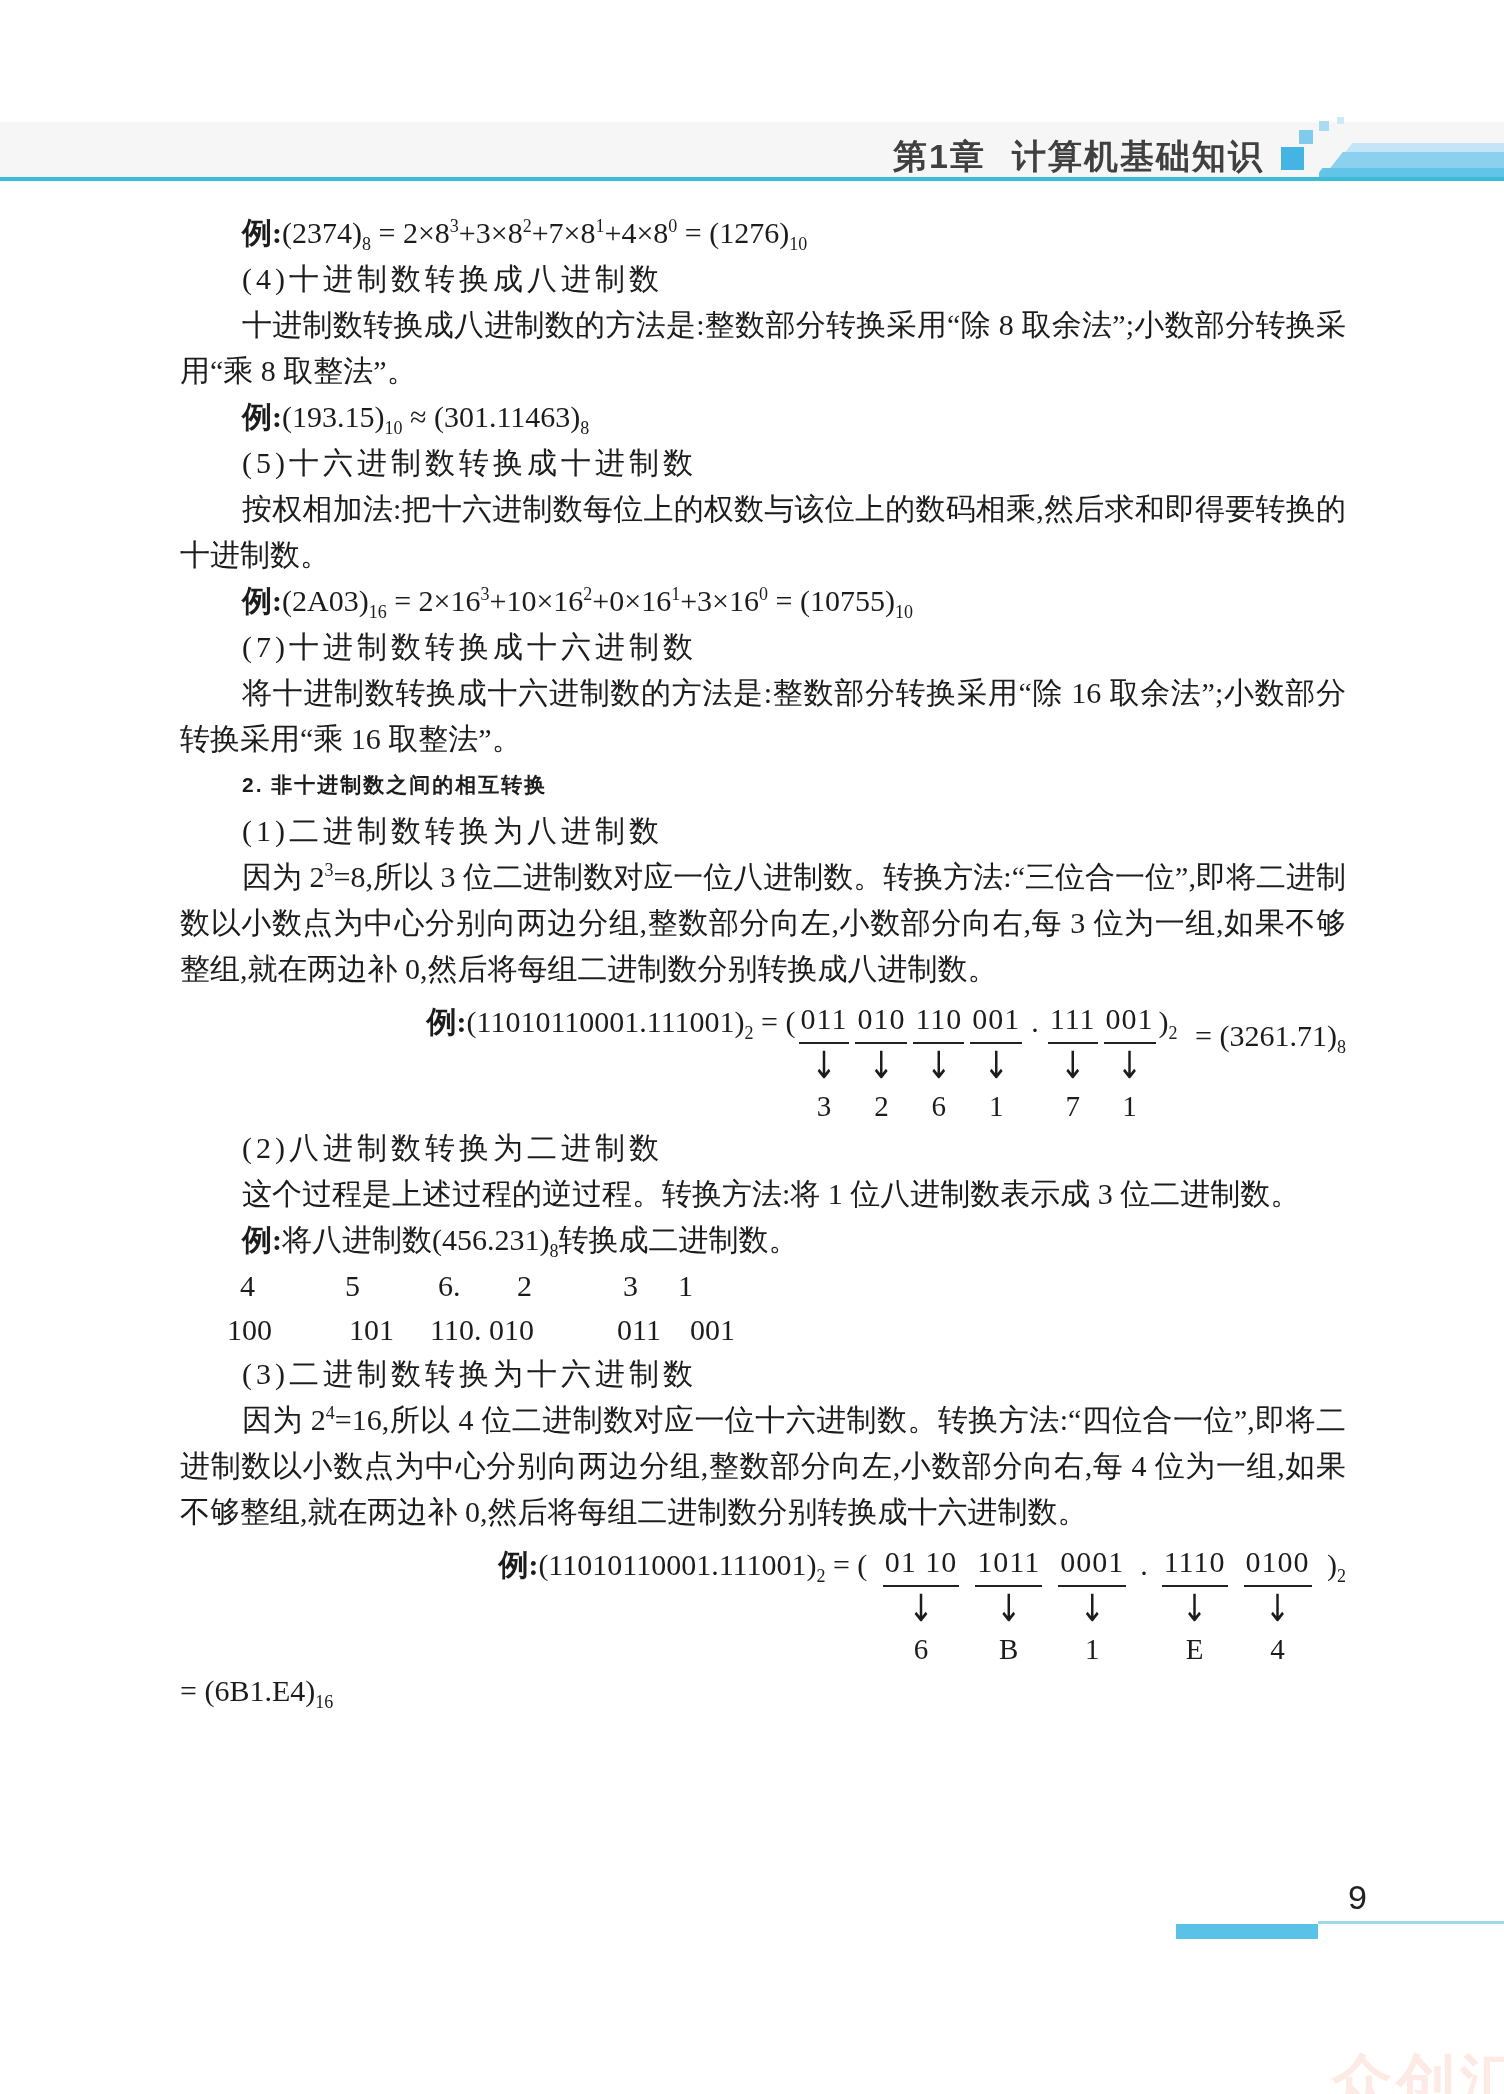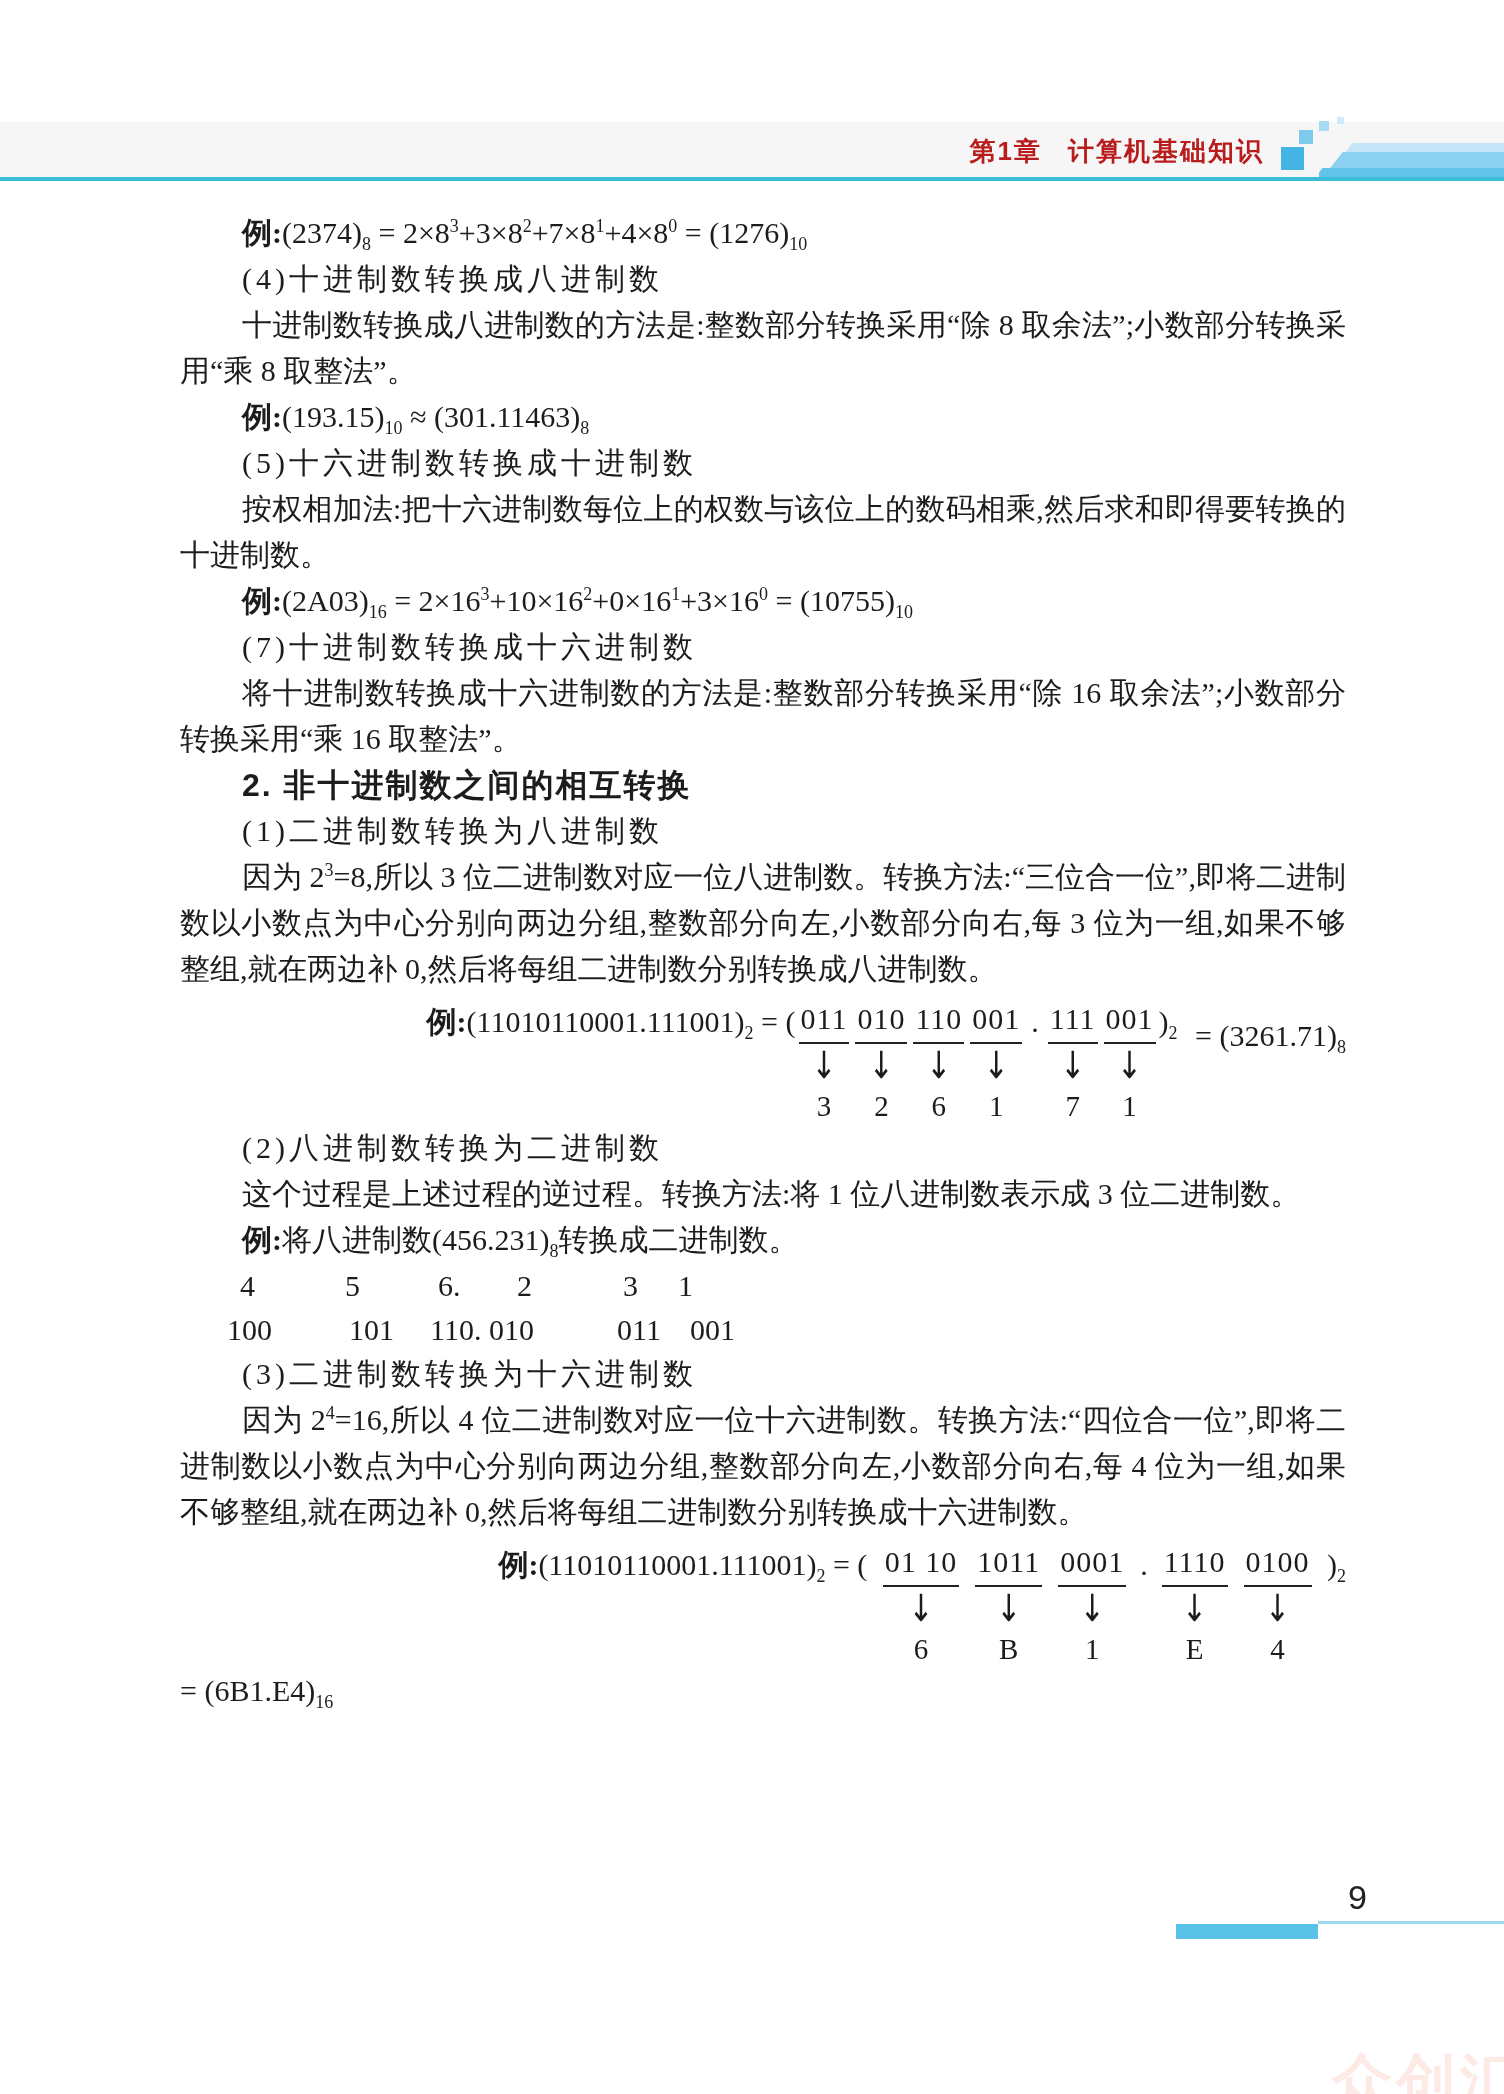--- a/index.html
+++ b/index.html
@@ -2,37 +2,37 @@
 <html><head>
 <meta charset="utf-8">
 <style>
   html,body{margin:0;padding:0;background:#e9e9e9;}
   .page{position:relative;width:1504px;height:2094px;margin:0 auto;background:#ffffff;overflow:hidden;
         font-family:"Liberation Serif","DejaVu Serif",serif;color:#1c1c1c;}
   
   .header-band{position:absolute;top:122px;left:0;width:1504px;height:55px;background:#f6f6f6;}
   .header-rule{position:absolute;top:177px;left:0;width:1504px;height:4px;background:#3cbcd6;}
   .chapter-title{position:absolute;top:134px;right:240px;font-family:"Liberation Sans","DejaVu Sans",sans-serif;
-        font-weight:bold;font-size:26px;letter-spacing:2px;color:#b91c1c;white-space:nowrap;}
+        font-weight:bold;font-size:34px;letter-spacing:2px;color:#404040;white-space:nowrap;}
   .chapter-title .gap{display:inline-block;width:26px;}
   .sq{position:absolute;}
   .sq1{left:1281px;top:147px;width:23px;height:23px;background:#43b4e4;}
   .sq2{left:1299px;top:130px;width:14px;height:14px;background:#7ecbed;}
   .sq3{left:1319px;top:121px;width:10px;height:10px;background:#a9dcf3;}
   .sq4{left:1337px;top:117px;width:7px;height:7px;background:#cdeaf8;}
   .deco-wrap{position:absolute;top:138px;right:0;width:185px;height:39px;overflow:hidden;}
   .para1{position:absolute;left:28px;top:5px;width:220px;height:14px;background:#c3e5f7;transform:skewX(-38deg);}
   .para2{position:absolute;left:14px;top:14px;width:240px;height:25px;background:#8cd0f0;transform:skewX(-38deg);}
   .para3{position:absolute;left:0px;top:30px;width:260px;height:9px;background:#62c4e8;transform:skewX(-38deg);}
   
   .content{position:absolute;left:180px;top:210px;width:1166px;font-size:30px;line-height:46px;text-align:justify;}
   .content p{margin:0;}
   .indent{text-indent:62px;}
   .khead{letter-spacing:4px;margin:8px 0 4px;text-indent:62px;}
-  .bhead{font-family:"Liberation Sans","DejaVu Sans",sans-serif;font-weight:bold;font-size:32px;
+  .bhead{font-family:"Liberation Sans","DejaVu Sans",sans-serif;font-weight:bold;font-size:21px;
          letter-spacing:2px;margin:10px 0 6px;text-indent:62px;}
   .formula{margin:6px 0;text-indent:62px;white-space:nowrap;}
   .content sup{font-size:0.60em;line-height:0;vertical-align:super;}
   .content sub{font-size:0.60em;line-height:0;vertical-align:sub;}
   .bold{font-weight:bold;}
   
   .diag{display:flex;align-items:flex-start;margin:8px 0 2px;text-indent:0;justify-content:flex-end;}
   .diag .pre{white-space:pre;text-indent:0;padding-left:62px;line-height:44px;}
   .diag .post{white-space:pre;line-height:44px;}
   .grp{display:flex;flex-direction:column;align-items:center;margin:0 3px;}

